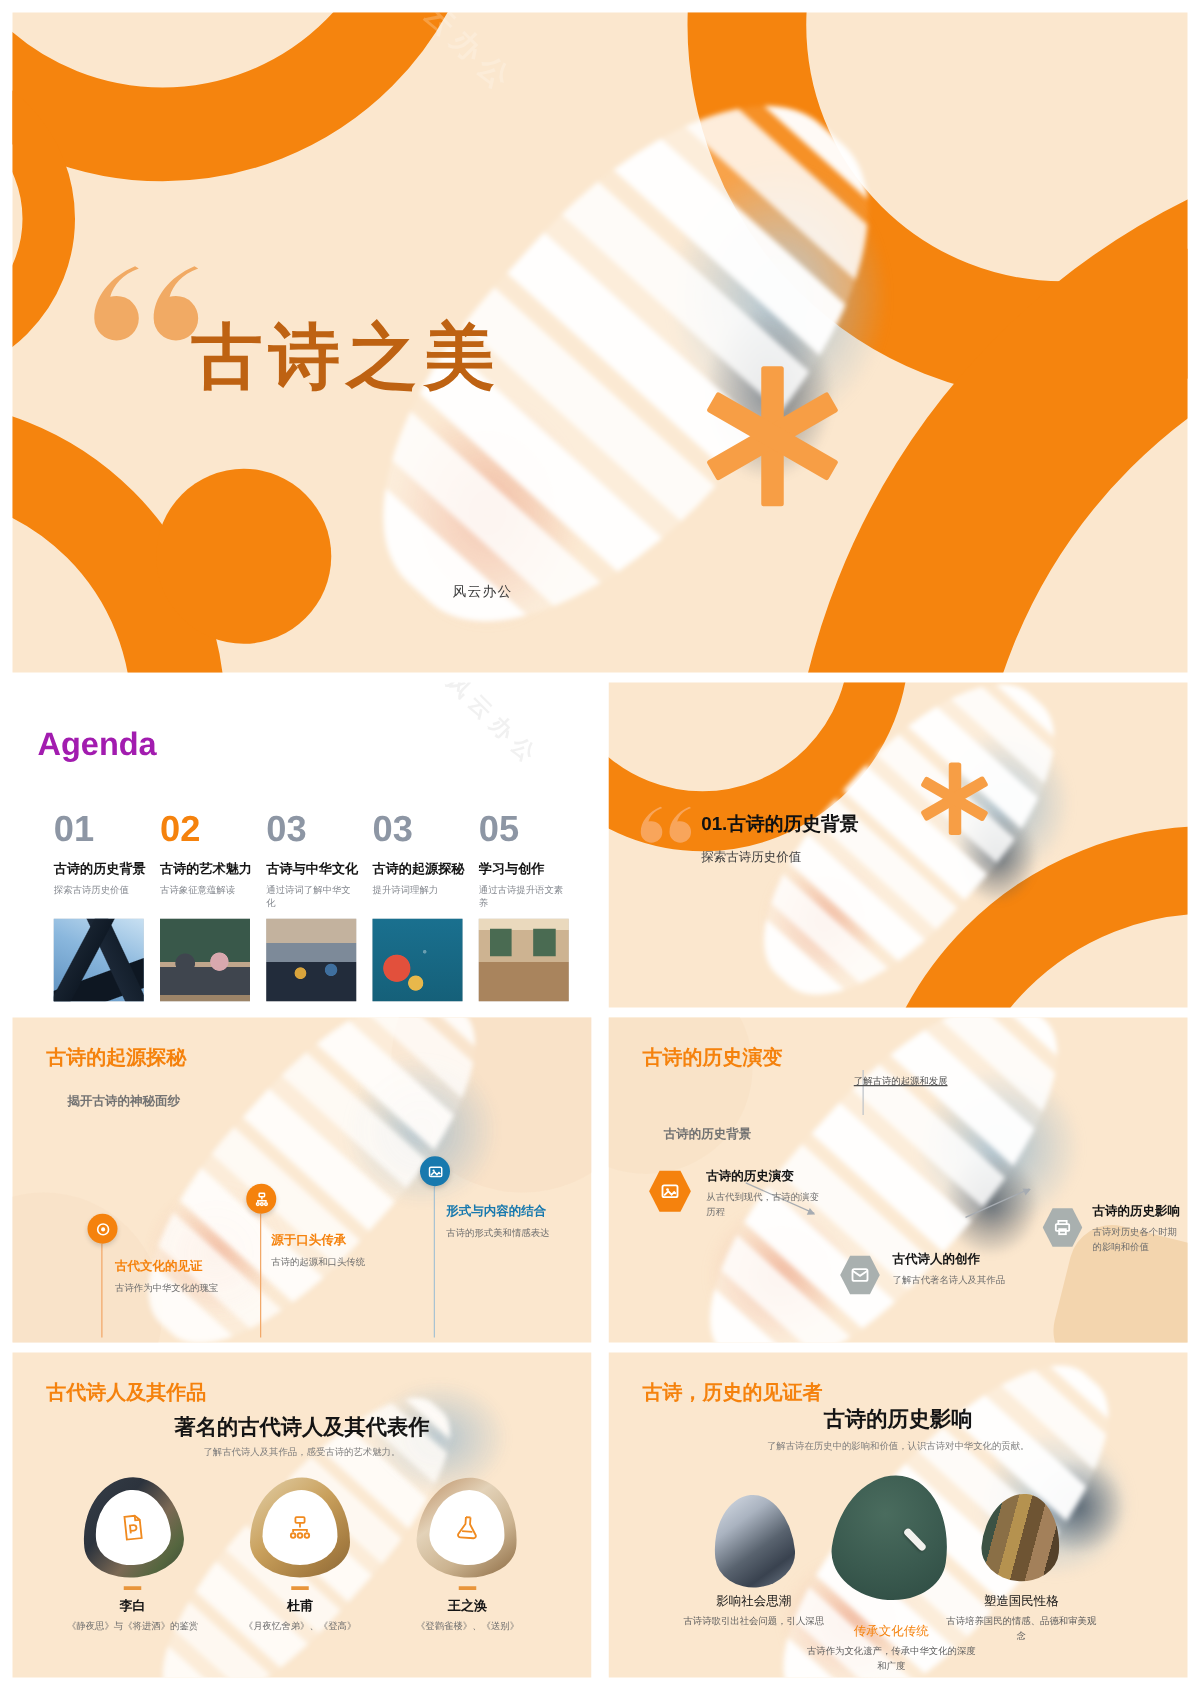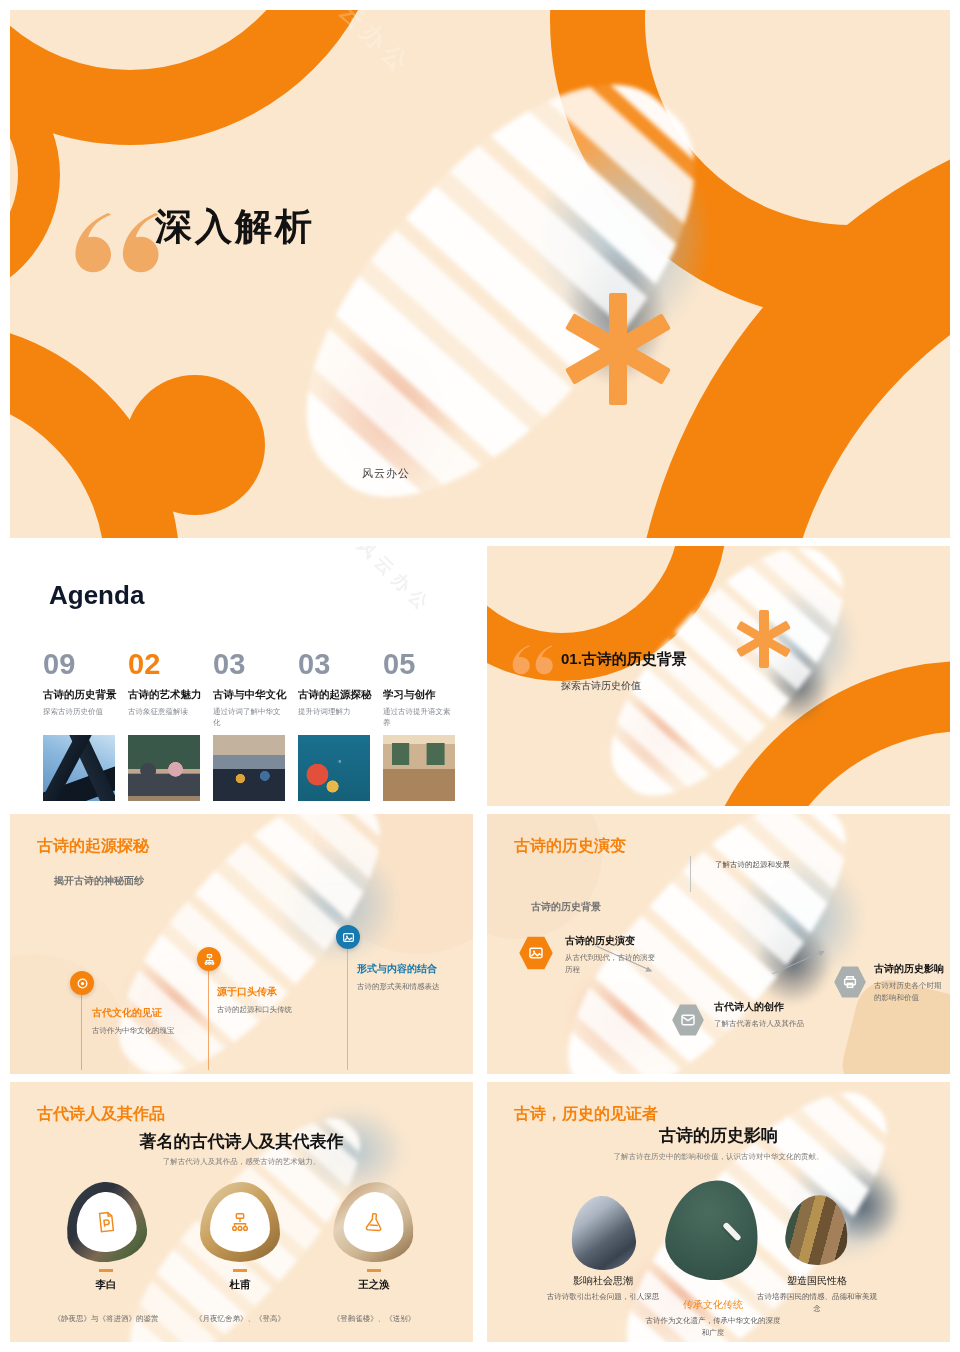--- a/index.html
+++ b/index.html
@@ -29,21 +29,21 @@
   
   .cover{left:10px;top:10px;width:940px;height:528px;}
   .cover .pretitle{position:absolute;left:145px;top:192px;font-size:37px;font-weight:700;color:#121212;letter-spacing:3px;z-index:3;}
   .cover .title{position:absolute;left:143px;top:238px;font-size:57px;font-weight:900;color:#be6212;letter-spacing:5px;z-index:3;}
   .cover .subtitle{position:absolute;left:146px;top:330px;font-size:21px;font-weight:500;color:#1c1c1c;letter-spacing:2px;z-index:3;}
   .cover .brand{position:absolute;left:352px;top:456px;font-size:11px;color:#3a3a3a;z-index:3;letter-spacing:1px;}
   .cover .watermark{left:295px;top:2px;font-size:24px;color:rgba(255,255,255,.22);}
   
   .agenda{left:10px;top:546px;width:463px;height:260px;background:#ffffff;}
   .agenda .watermark{right:30px;top:18px;font-size:18px;color:rgba(120,120,120,.10);}
-  .agenda .a-title{position:absolute;left:39px;top:34px;font-size:26px;font-weight:800;color:#0f172a;}
+  .agenda .a-title{position:absolute;left:20px;top:34px;font-size:26px;font-weight:800;color:#a21caf;}
   .agenda .items{position:absolute;left:33px;top:104px;right:18px;display:flex;gap:13px;}
   .agenda .item{flex:1;min-width:0;}
   .agenda .num{font-size:29px;font-weight:800;color:#8d96a4;line-height:1;}
   .agenda .item.active .num{color:#f5820d;}
   .agenda .it{font-size:10.5px;font-weight:800;color:#151515;margin-top:9px;white-space:nowrap;}
   .agenda .id{font-size:7.5px;color:#84888f;margin-top:4px;line-height:1.5;min-height:23px;}
   .agenda .thumb{margin-top:6px;height:66px;width:100%;background-color:#ccc;background-repeat:no-repeat;}
   .thumb-0{background-image:
     linear-gradient(118deg,transparent 30%,#17222f 31%,#101a26 45%,transparent 46%),
     linear-gradient(65deg,transparent 55%,#1b2736 56%,#141f2c 72%,transparent 73%),
@@ -93,35 +93,35 @@
   .tl-text{position:absolute;z-index:3;}
   
   .evolution{left:487px;top:814px;width:463px;height:260px;}
   .evolution .corner{position:absolute;right:-38px;bottom:-34px;width:140px;height:120px;background:#f3d5ae;border-radius:34px;transform:rotate(14deg);}
   .evolution .soft{position:absolute;left:-55px;top:-45px;width:170px;height:170px;border-radius:50%;background:#f8dfc2;opacity:.5;}
   .hex{position:absolute;display:flex;align-items:center;justify-content:center;z-index:3;
     clip-path:polygon(6% 50%,28% 7%,72% 7%,94% 50%,72% 93%,28% 93%);}
   .hex svg{width:16px;height:16px;}
   .hex-text{position:absolute;z-index:3;}
   .note-line{position:absolute;left:203px;top:42px;width:1px;height:36px;background:#bfc4c9;z-index:2;}
-  .note-text{position:absolute;left:228px;top:46px;font-size:7.5px;color:#4e4e4e;z-index:3;}
+  .note-text{position:absolute;left:196px;top:46px;font-size:7.5px;color:#4e4e4e;z-index:3;text-decoration:underline;}
   .arrow{position:absolute;height:1px;background:#a7acb2;z-index:2;}
   .arrow:after{content:"";position:absolute;right:-1px;top:-2.5px;border-left:6px solid #a7acb2;border-top:3px solid transparent;border-bottom:3px solid transparent;}
   
   .poets{left:10px;top:1082px;width:463px;height:260px;}
   .center-h{position:absolute;left:0;right:0;text-align:center;font-size:17px;font-weight:800;color:#141414;z-index:3;}
   .center-s{position:absolute;left:40px;right:40px;text-align:center;font-size:7.5px;color:#7c7c7c;z-index:3;}
   .pick-group{position:absolute;width:128px;z-index:3;text-align:center;}
   .pick{position:relative;margin:0 auto;width:80px;height:80px;}
   .pick .outer{position:absolute;inset:0;border-radius:52% 48% 50% 50%/65% 65% 35% 35%;}
   .pick .inner{position:absolute;inset:10px;background:#ffffff;border-radius:52% 48% 50% 50%/62% 62% 38% 38%;display:flex;align-items:center;justify-content:center;}
   .pick .inner svg{width:22px;height:22px;transform:rotate(0deg);}
   .pick-dash{width:14px;height:2.5px;background:#e8953b;margin:7px auto 0;}
   .pick-name{font-size:10.5px;font-weight:800;color:#141414;margin-top:6px;}
-  .pick-works{font-size:7.5px;color:#6d6d6d;line-height:1.5;margin-top:21px;text-align:center;}
+  .pick-works{font-size:7.5px;color:#6d6d6d;line-height:1.5;margin-top:3px;text-align:center;}
   .ring-libai{background:linear-gradient(135deg,#363e48 0%,#2c333d 35%,#7b6954 62%,#55663f 82%,#3c4a38 100%);}
   .ring-dufu{background:linear-gradient(140deg,#e3d2ac 0%,#c9a05c 45%,#a77e42 78%,#8a6838 100%);}
   .ring-wang{background:linear-gradient(140deg,#b98a5e 0%,#e3d2b8 35%,#cbb390 65%,#8a6840 100%);}
   
   .witness{left:487px;top:1082px;width:463px;height:260px;}
   .blob{position:absolute;z-index:3;}
   .blob-shape{width:100%;height:100%;border-radius:52% 48% 50% 50%/64% 64% 36% 36%;}
   .blob-center .blob-shape{position:relative;background:radial-gradient(circle at 42% 32%,#4a6c5e 0%,#3a5a4f 55%,#2d4a41 100%);}
   .blob-center .chalk{position:absolute;right:16px;top:46px;width:22px;height:6px;background:#f2f2ee;border-radius:3px;transform:rotate(38deg);box-shadow:0 1px 2px rgba(0,0,0,.3);}
   .blob-left .blob-shape{background:linear-gradient(150deg,#dbe1e9 0%,#aab3c0 30%,#59636f 58%,#39424f 78%,#707b89 100%);}
@@ -154,30 +154,30 @@
       <svg viewBox="0 0 64 46" fill="#f1aa64">
           <path d="M27 2C13 8 5 19 5 30a12 12 0 1 0 12-12c-1.2 0-2.3.1-3.4.4C15.5 12 20 6.5 29 3.2z"></path>
           <path d="M59 2C45 8 37 19 37 30a12 12 0 1 0 12-12c-1.2 0-2.3.1-3.4.4C47.5 12 52 6.5 61 3.2z"></path>
         </svg>
     </div>
     <div class="asterisk" style="left:552px;top:283px;width:112px;height:112px;z-index:2;">
         <span></span>
         <span></span>
         <span></span>
       </div>
-    <div class="pretitle">深入解析</div>
+    <div class="title">古诗之美</div>
     <div class="brand">风云办公</div>
   </section>
 
   <section class="slide agenda">
     <div class="watermark">风云办公</div>
     <div class="a-title">Agenda</div>
     <div class="items">
       <div class="item">
-        <div class="num">09</div>
+        <div class="num">01</div>
         <div class="it">古诗的历史背景</div>
         <div class="id">探索古诗历史价值</div>
         <div class="thumb thumb-0"></div>
       </div>
       <div class="item active">
         <div class="num">02</div>
         <div class="it">古诗的艺术魅力</div>
         <div class="id">古诗象征意蕴解读</div>
         <div class="thumb thumb-1"></div>
       </div>

